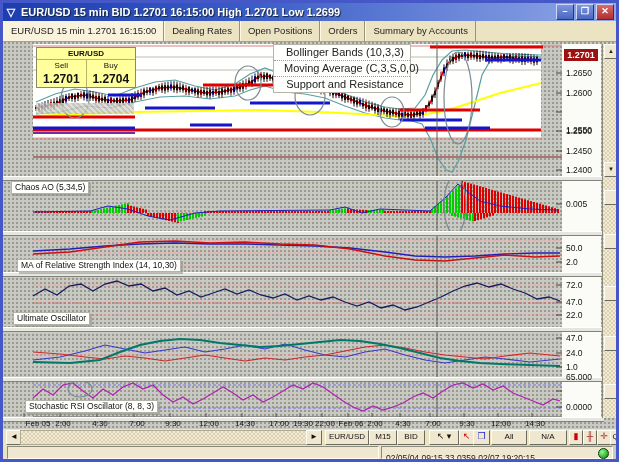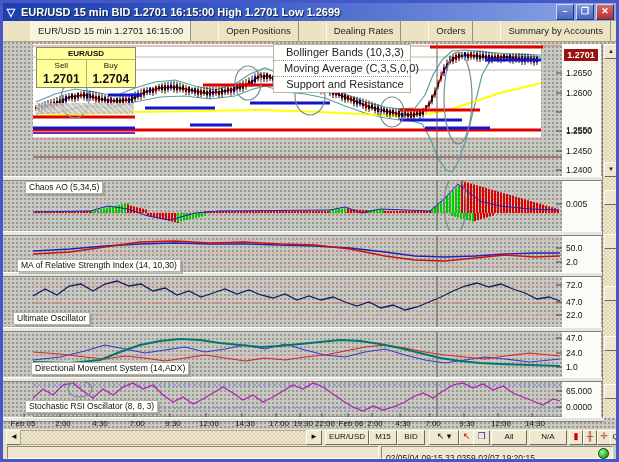--- a/index.html
+++ b/index.html
@@ -14,21 +14,21 @@
   .ttext{flex:1;white-space:nowrap;overflow:hidden;padding-left:2px;text-shadow:1px 1px 1px #123;}
   .wbtns{display:flex;gap:2px;padding-right:2px;}
   .wbtn{width:16px;height:14px;background:linear-gradient(180deg,#7d97dd,#4a66c0);
     border:1px solid;border-color:#cdd8f2 #22367c #22367c #cdd8f2;color:#fff;
     font-size:9px;line-height:13px;text-align:center;cursor:pointer;}
   .wbtn.close{background:linear-gradient(180deg,#d86a6a,#b03030);}
   
   .tabs{position:absolute;left:3px;top:21px;width:613px;height:20px;background:#ece3c3;
     display:flex;align-items:stretch;border-bottom:1px solid #a9a188;z-index:5;}
   .tab{font-size:9.5px;color:#222;padding:4px 7px 0 7px;white-space:nowrap;
-    border-right:1px solid #9a927a;border-left:1px solid #fff8e2;cursor:pointer;margin-left:27px;}
+    border-right:1px solid #9a927a;border-left:1px solid #fff8e2;cursor:pointer;}
   .tab.active{background:#f9f3dd;font-weight:normal;}
   
   .chartarea{position:absolute;left:3px;top:41px;width:613px;height:388px;
     background-color:#c9c9c4;
     background-image:radial-gradient(#99998f 0.9px,transparent 0.9px);
     background-size:4px 4px;z-index:1;}
   .plot{position:absolute;left:30px;top:3px;width:508px;height:93px;background:#fffffe;
     border-bottom:1px solid #d8d8d2;}
   .axiscol{position:absolute;left:559px;top:3px;width:39px;height:374px;background:#fbfbf7;}
   svg#cv{position:absolute;left:0;top:0;width:613px;height:388px;z-index:2;pointer-events:none;}
@@ -95,22 +95,22 @@
     <span class="ttext">EUR/USD 15 min BID 1.2701 16:15:00 High 1.2701 Low 1.2699</span>
     <span class="wbtns">
       <span class="wbtn">–</span>
       <span class="wbtn">❐</span>
       <span class="wbtn close">✕</span>
     </span>
   </div>
 
   <div class="tabs">
     <div class="tab active">EUR/USD 15 min 1.2701 16:15:00</div>
+    <div class="tab">Dealing Rates</div>
     <div class="tab">Open Positions</div>
-    <div class="tab">Dealing Rates</div>
     <div class="tab">Orders</div>
     <div class="tab">Summary by Accounts</div>
   </div>
 
   <div class="chartarea" id="chartarea">
     <div class="plot"></div>
     <div class="axiscol"></div>
     <svg id="cv">
         <line x1="30" y1="16" x2="559" y2="16" stroke="#bcbcb4" stroke-width="1" stroke-dasharray="none"></line>
         <line x1="30" y1="29" x2="559" y2="29" stroke="#bcbcb4" stroke-width="1" stroke-dasharray="none"></line>
@@ -758,48 +758,47 @@
     <div class="ptick" style="top:105px">1.2450</div>
     <div class="ptick" style="top:124px">1.2400</div>
 
     <div class="sep" style="top:135px"></div>
     <div class="sep" style="top:190px"></div>
     <div class="sep" style="top:231px"></div>
     <div class="sep" style="top:286px"></div>
     <div class="sep" style="top:336px"></div>
     <div class="sep" style="top:376px"></div>
 
-    <div class="pane-label" style="left:22px;top:140px">Chaos AO (5,34,5)</div>
+    <div class="pane-label" style="left:8px;top:140px">Chaos AO (5,34,5)</div>
     <div class="pane-label" style="left:14px;top:218px">MA of Relative Strength Index (14, 10,30)</div>
     <div class="pane-label" style="left:10px;top:271px">Ultimate Oscillator</div>
-    <div class="pane-label" style="left:28px;top:321px">Directional Movement System (14,ADX)</div>
     <div class="pane-label" style="left:22px;top:359px">Stochastic RSI Oscillator (8, 8, 3)</div>
 
     <div class="pax" style="top:158px">0.005</div>
     <div class="pax" style="top:202px">50.0</div>
     <div class="pax" style="top:216px">2.0</div>
     <div class="pax" style="top:239px">72.0</div>
     <div class="pax" style="top:256px">47.0</div>
     <div class="pax" style="top:269px">22.0</div>
     <div class="pax" style="top:292px">47.0</div>
     <div class="pax" style="top:307px">24.0</div>
     <div class="pax" style="top:321px">1.0</div>
-    <div class="pax" style="top:345px">65.000</div>
+    <div class="pax" style="top:331px">65.000</div>
     <div class="pax" style="top:361px">0.0000</div>
 
     <div class="vstrip">
       <div class="varrow" style="top:0px">▲</div>
       <div class="varrow" style="top:118px">▼</div>
       <div class="vbox" style="top:146px"></div>
       <div class="vbox" style="top:190px"></div>
       <div class="vbox" style="top:242px"></div>
       <div class="vbox" style="top:292px"></div>
       <div class="vbox" style="top:340px"></div>
     </div>
-  <div class="tlab" style="left: 3px; top: 378px;">Feb 05</div>
+  <div class="tlab" style="left: 18px; top: 378px;">Feb 05</div>
       <div class="tlab" style="left: 43px; top: 378px;">2:00</div>
       <div class="tlab" style="left: 80px; top: 378px;">4:30</div>
       <div class="tlab" style="left: 117px; top: 378px;">7:00</div>
       <div class="tlab" style="left: 153px; top: 378px;">9:30</div>
       <div class="tlab" style="left: 189px; top: 378px;">12:00</div>
       <div class="tlab" style="left: 225px; top: 378px;">14:30</div>
       <div class="tlab" style="left: 259px; top: 378px;">17:00</div>
       <div class="tlab" style="left: 283px; top: 378px;">19:30</div>
       <div class="tlab" style="left: 305px; top: 378px;">22:00</div>
       <div class="tlab" style="left: 331px; top: 378px;">Feb 06</div>

